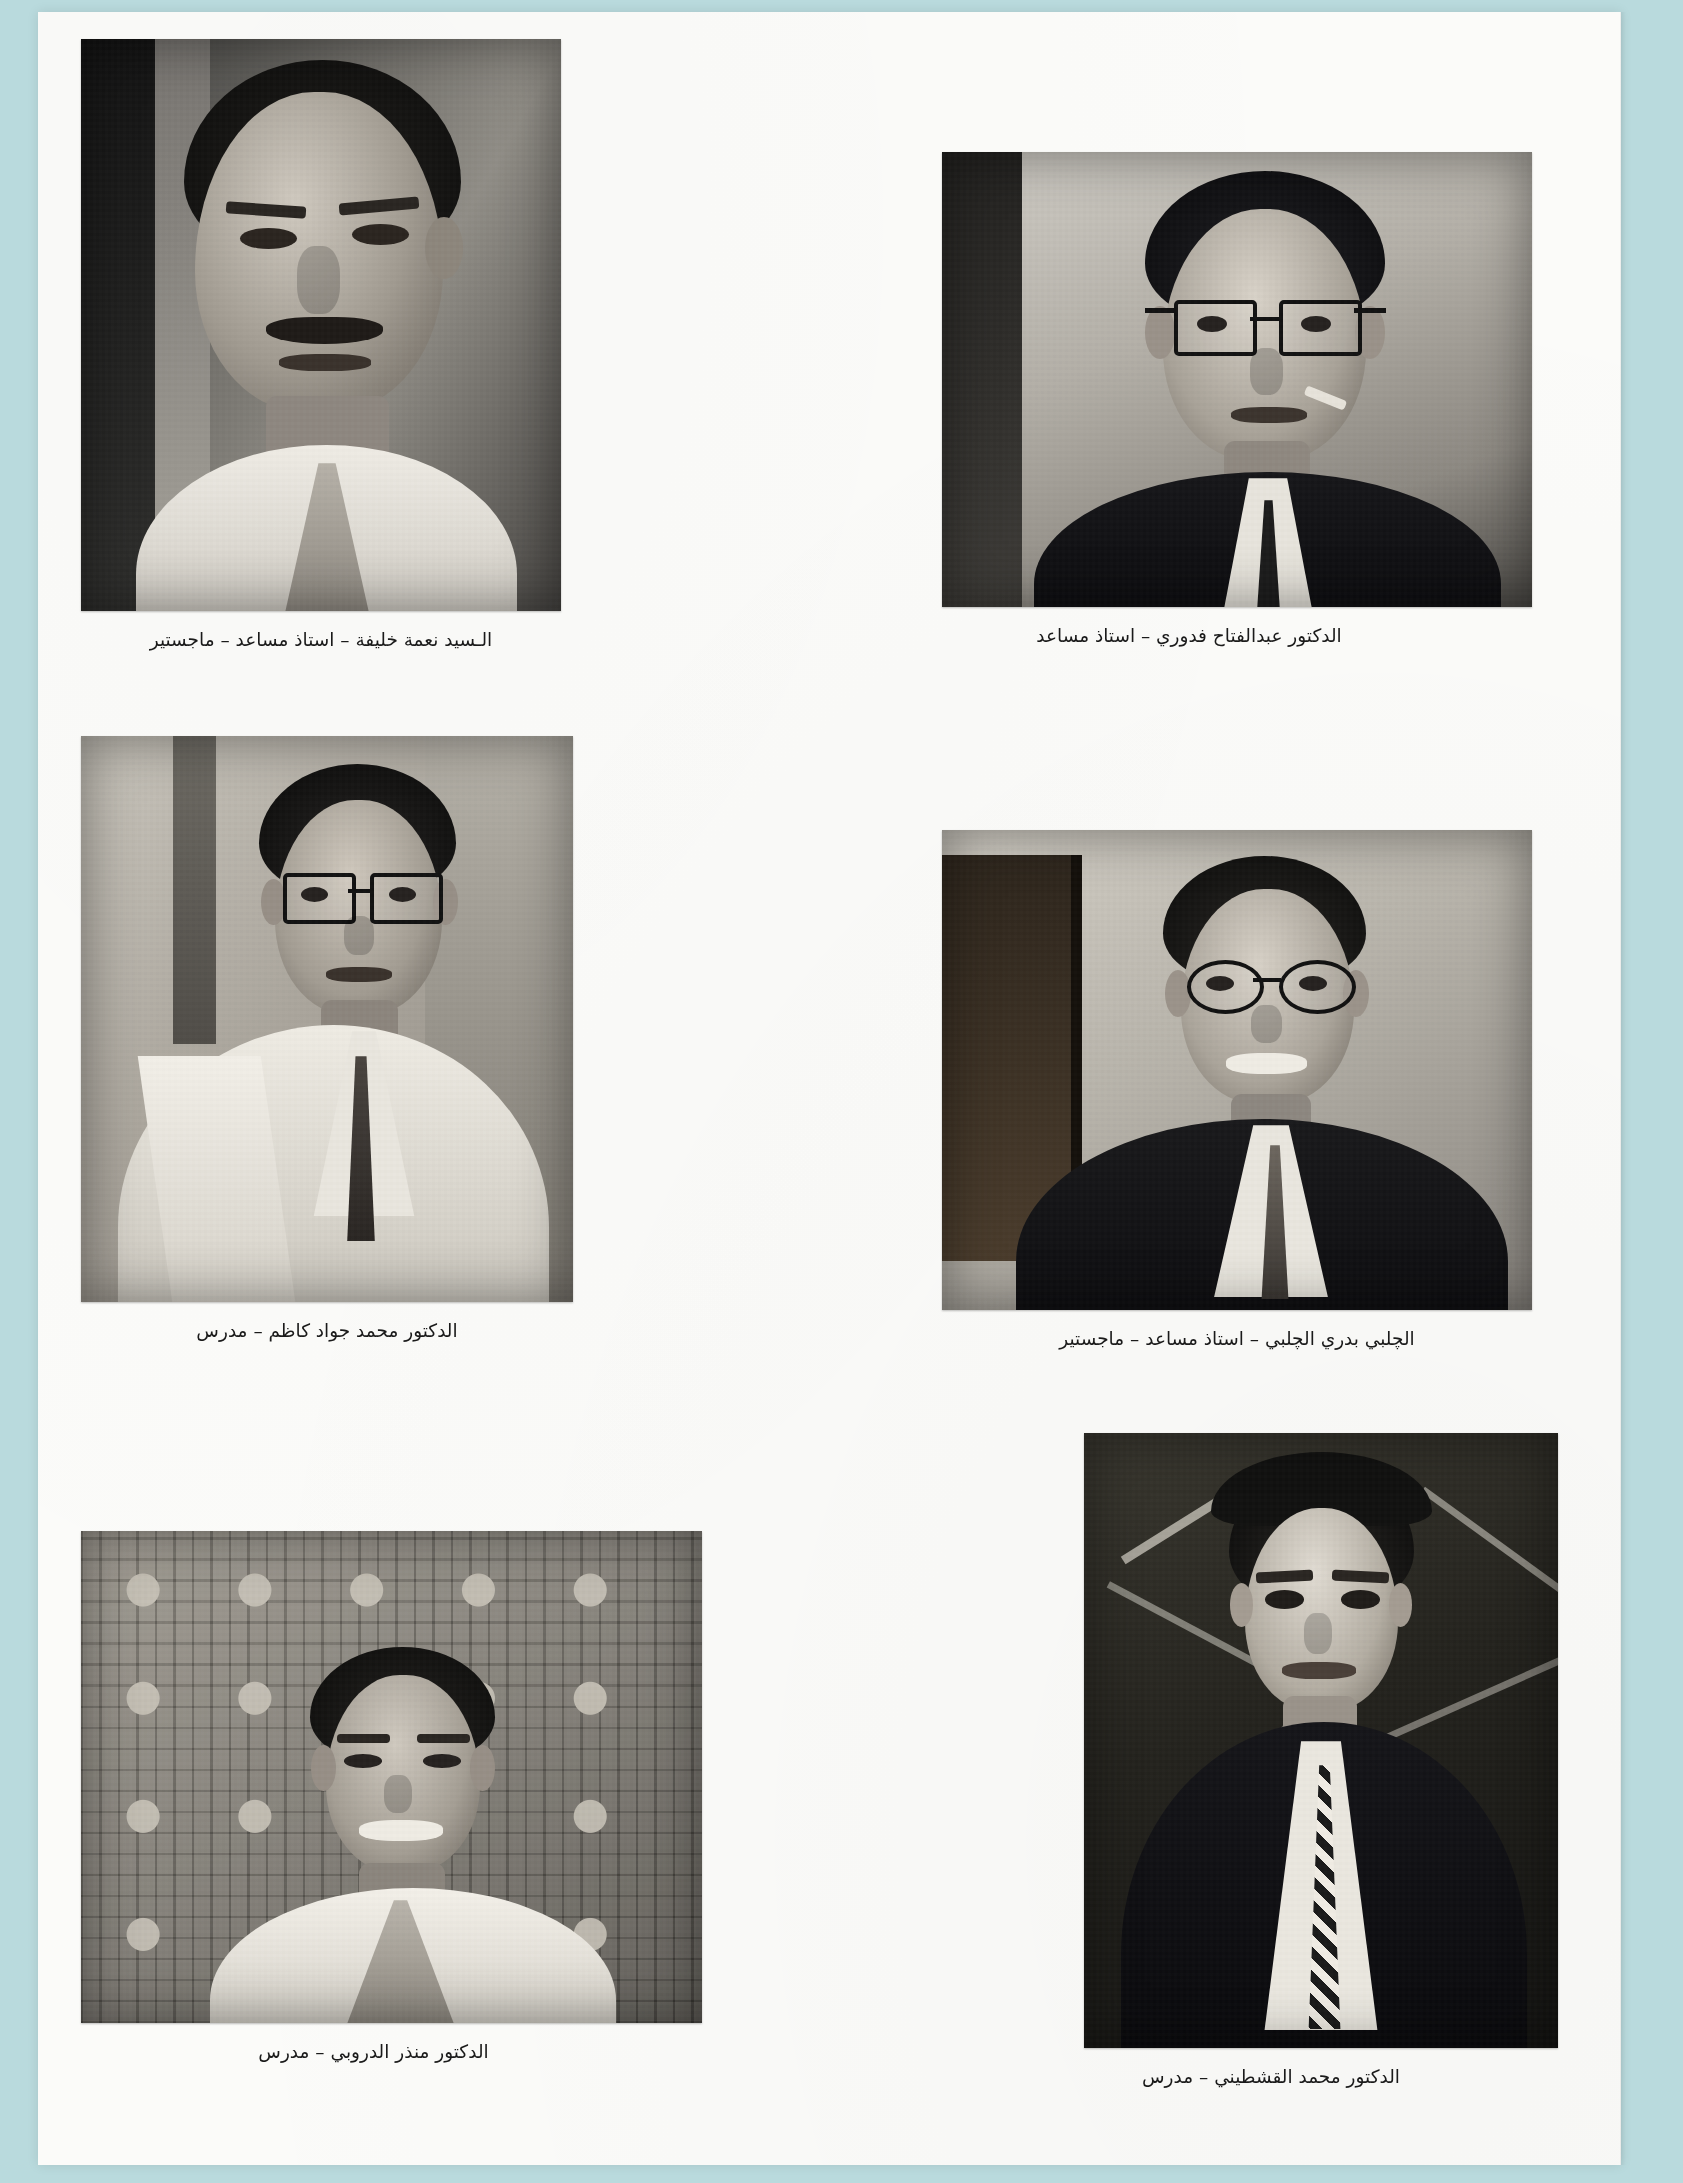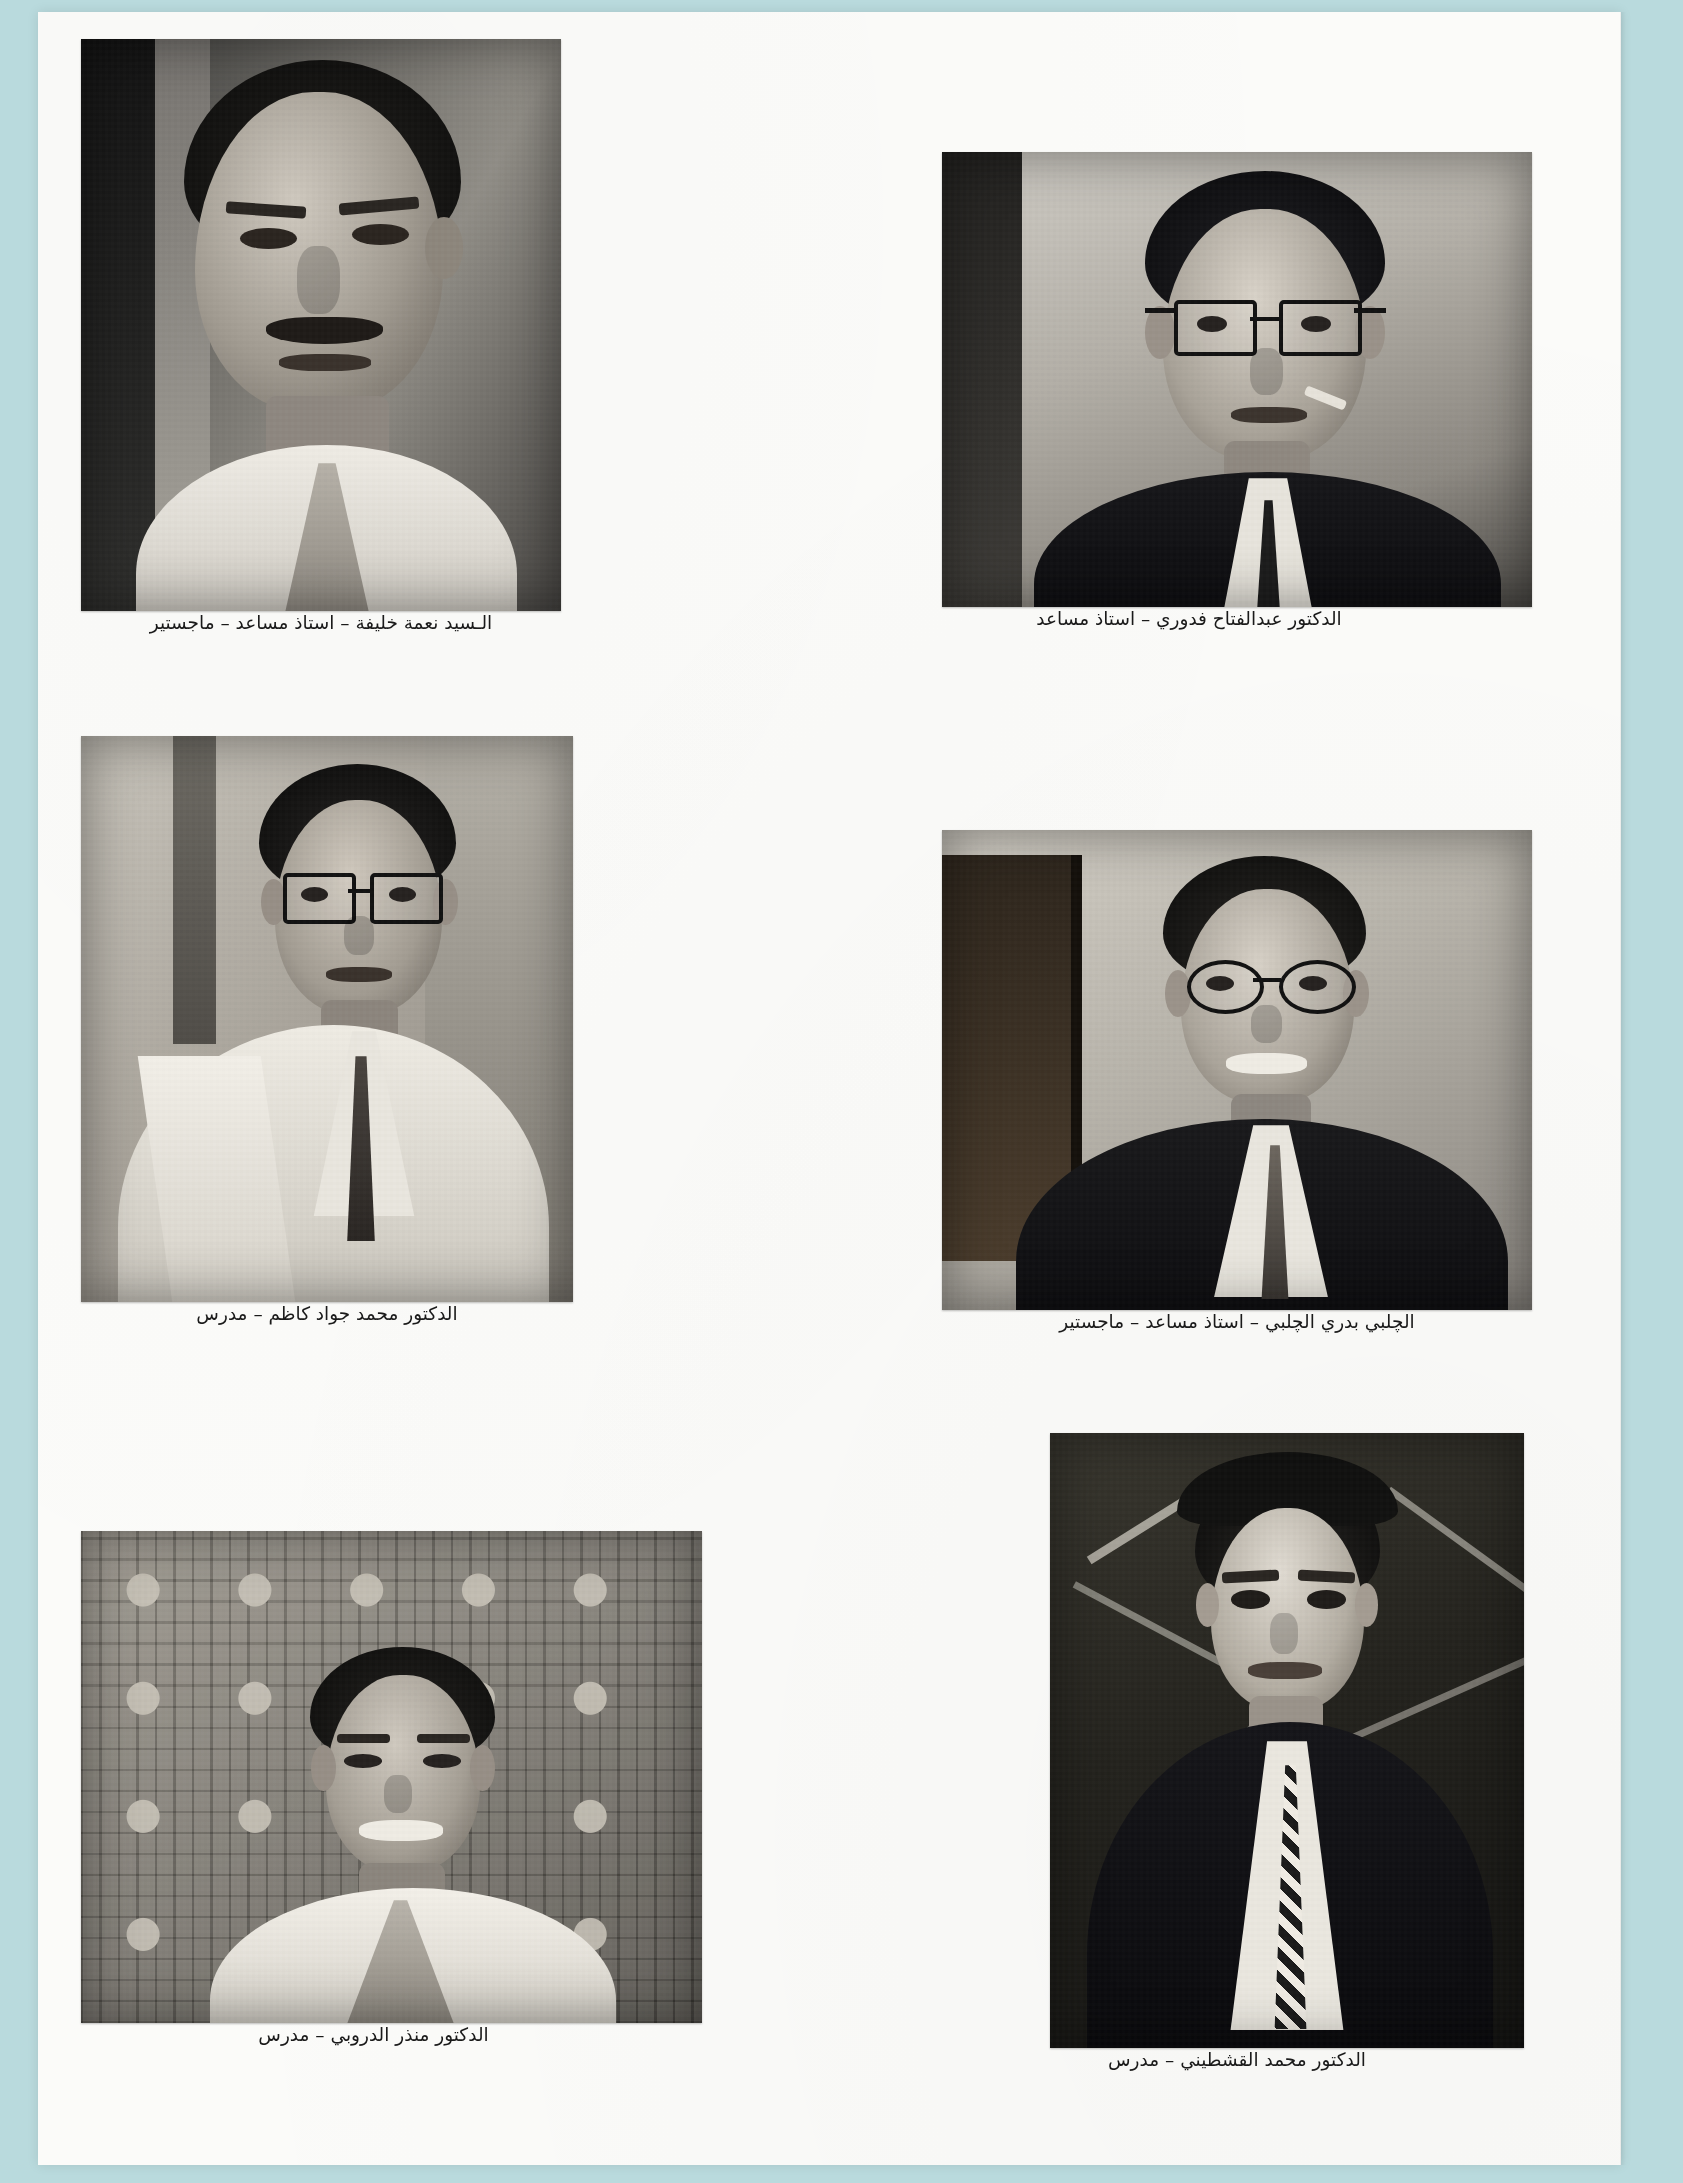--- a/index.html
+++ b/index.html
@@ -49,21 +49,21 @@
   .entry {
     position: absolute;
   }
   .photo-frame {
     position: relative;
     overflow: hidden;
     background: #2b2b2b;
     box-shadow: 0 0.6px 1.8px rgba(0,0,0,0.25);
   }
   .caption {
-    margin-top: 1px;
+    margin-top: 18px;
     text-align: center;
     font-family: "DejaVu Sans", sans-serif;
     font-size: 18.5px;
     color: #1a1a1a;
     direction: rtl;
     letter-spacing: 0.3px;
     white-space: nowrap;
   }
 
   
@@ -275,21 +275,21 @@
       <div class="mouth" style="left:278px; top:289px; width:84px; height:21px; background:#efece4;"></div>
       <div class="neck" style="left:278px; top:332px; width:86px; height:53px; background:#8b857d;"></div>
       <div class="shoulders" style="left:129px; top:357px; width:406px; height:160px; background:linear-gradient(180deg,#f3f0e9,#d2cec5);"></div>
       <div style="position:absolute;left:264px;top:369px;width:111px;height:129px;background:linear-gradient(180deg,#b9b4ab,#8e8980);clip-path:polygon(44% 0,56% 0,100% 100%,0 100%);"></div>
       <div class="vign"></div>
       <div class="grain"></div>
     </div>
     <div class="caption">الدكتور منذر الدروبي – مدرس</div>
   </div>
 
-  <div class="entry" style="left:1012px; top:1421px; width:374px;">
+  <div class="entry" style="left:1046px; top:1421px; width:374px;">
     <div class="photo-frame" style="width:474px; height:615px;">
       <div class="bg-wash" style="background:linear-gradient(160deg,#39372f 0%,#24231e 45%,#141412 100%);"></div>
       <div style="position:absolute;left:24.6px;top:74px;width:185px;height:8.6px;background:#cdcabf;transform:rotate(-32deg);opacity:.75;"></div>
       <div style="position:absolute;left:12.3px;top:197px;width:209px;height:7.4px;background:#bdbab0;transform:rotate(28deg);opacity:.6;"></div>
       <div style="position:absolute;left:320px;top:111px;width:197px;height:7.4px;background:#c8c5ba;transform:rotate(36deg);opacity:.6;"></div>
       <div style="position:absolute;left:295px;top:258px;width:209px;height:7.4px;background:#bbb8ae;transform:rotate(-24deg);opacity:.55;"></div>
       <div style="position:absolute;left:74px;top:344px;width:160px;height:6.2px;background:#b4b1a7;transform:rotate(-48deg);opacity:.5;"></div>
       <div class="hair" style="left:145px; top:34px; width:185px; height:141px; background:radial-gradient(ellipse at 50% 80%, #1b1a18 45%, #090909 100%);"></div>
       <div style="position:absolute;left:127px;top:18.5px;width:221px;height:74px;background:#121211;border-radius:50% 50% 20% 20% / 80% 80% 20% 20%;"></div>
       <div class="head" style="left:161px; top:75px; width:153px; height:203px; background:radial-gradient(ellipse at 45% 32%, #e0dbd2 0%, #b3ada2 60%, #736d64 100%);"></div>

